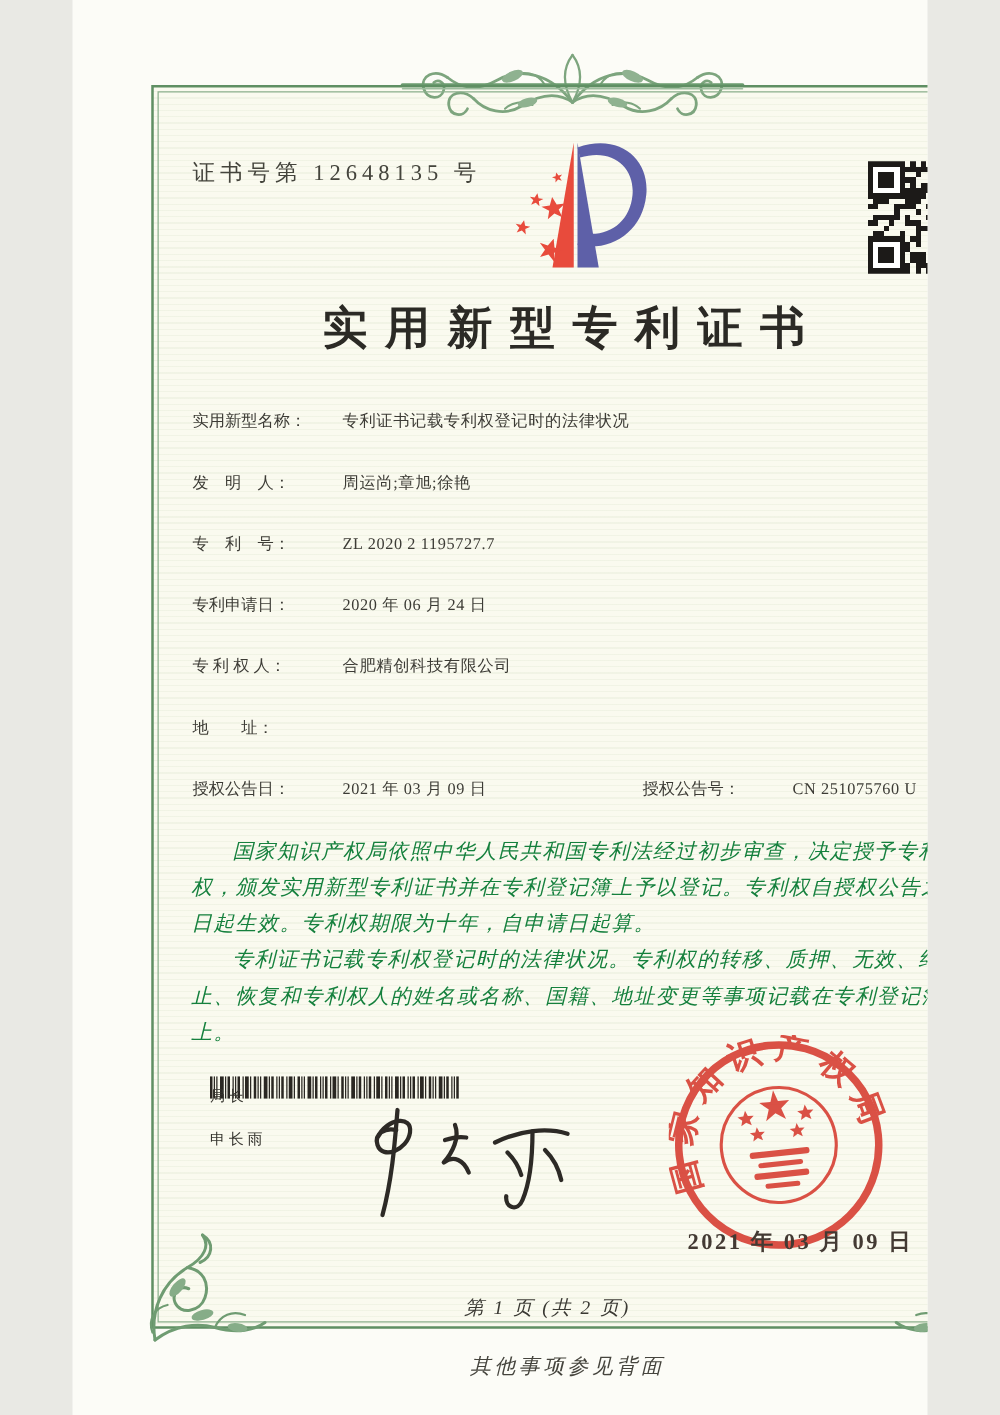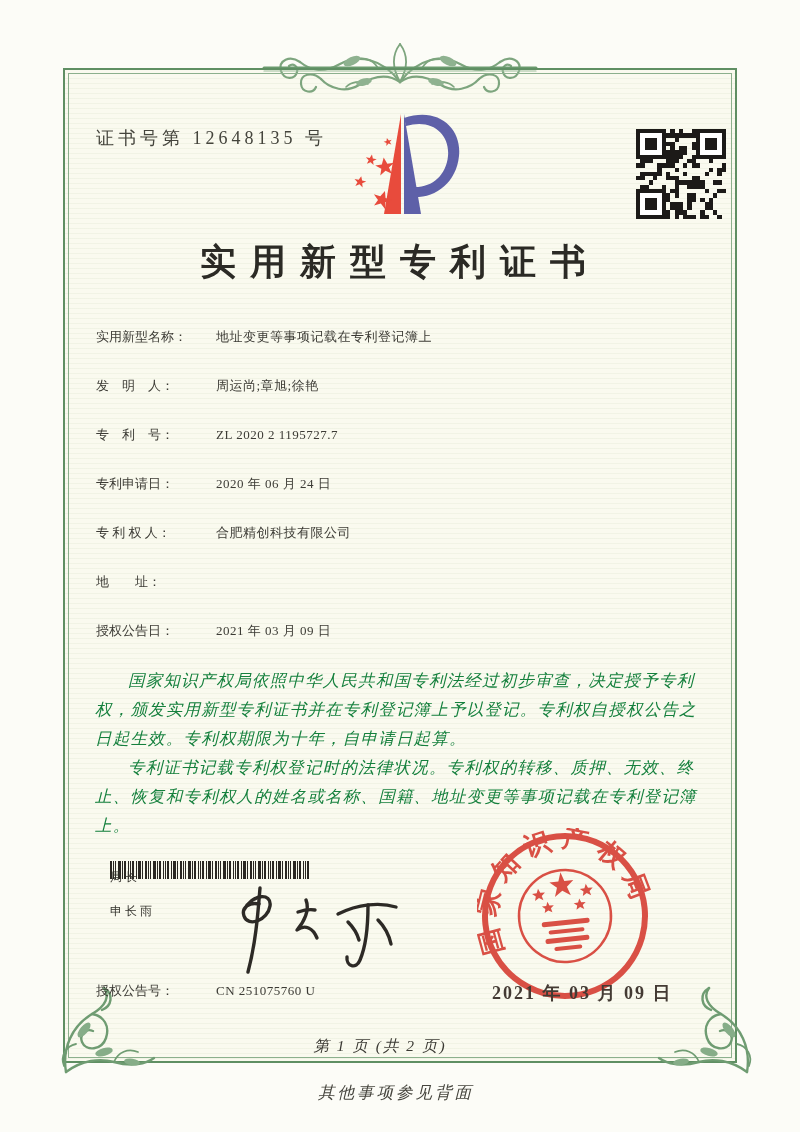--- a/index.html
+++ b/index.html
@@ -1,17 +1,17 @@
 <!DOCTYPE html>
 <html><head>
 <meta charset="utf-8">
 <style>
   html,body{margin:0;padding:0;background:#e9e9e4;}
   .page{
-    position:relative;width:800px;height:1132px;margin:0 auto;
+    position:relative;width:684px;height:1132px;margin:0 auto;
     background:#fcfcf7;overflow:hidden;
     font-family:"Liberation Serif","DejaVu Serif",serif;color:#3c3b35;
   }
   
   .inner-bg{
     position:absolute;left:63px;top:68px;width:674px;height:995px;
     background:#fafaef;
     background-image:repeating-linear-gradient(180deg,
       rgba(160,185,140,0.10) 0px, rgba(160,185,140,0.10) 1px,
       transparent 1px, transparent 5px);
@@ -30,21 +30,21 @@
   .logo{position:absolute;left:338px;top:110px;}
   .qr{position:absolute;left:636px;top:129px;width:90px;height:90px;}
   .title{
     position:absolute;left:0;top:238px;width:800px;text-align:center;
     font-size:36px;font-weight:bold;letter-spacing:14px;color:#2b2a25;
   }
   .fields{position:absolute;left:96px;top:325px;width:616px;font-size:13px;}
   .field-row{display:flex;margin-bottom:25px;line-height:24px;}
   .field-label{flex:0 0 120px;white-space:nowrap;}
   .field-value{flex:1;letter-spacing:0.5px;}
-  .grant-row{display:flex;line-height:24px;flex-direction:column;}
+  .grant-row{display:flex;line-height:24px;}
   .grant-row .pair{display:flex;}
   .grant-row .pair.first{flex:0 0 360px;}
   .grant-row .field-label{flex:0 0 120px;}
   .paras{
     position:absolute;left:95px;top:666px;width:612px;
     font-size:16.5px;line-height:29px;letter-spacing:1.2px;
     font-style:italic;color:#15803d;
   }
   .paras p{margin:0;text-indent:2em;}
   .barcode{position:absolute;left:110px;top:861px;width:200px;height:18px;}
@@ -292,21 +292,21 @@
       <rect x="0" y="14" width="7" height="7" fill="#1c1a18"></rect>
       <rect x="1" y="15" width="5" height="5" fill="#fff"></rect>
       <rect x="2" y="16" width="3" height="3" fill="#1c1a18"></rect>
     </svg>
 
   <div class="title">实用新型专利证书</div>
 
   <div class="fields">
     <div class="field-row">
       <span class="field-label">实用新型名称：</span>
-      <span class="field-value">地址变更等事项记载在专利登记簿上</span>
+      <span class="field-value">专利证书记载专利权登记时的法律状况</span>
     </div>
     <div class="field-row">
       <span class="field-label">发　明　人：</span>
       <span class="field-value">周运尚;章旭;徐艳</span>
     </div>
     <div class="field-row">
       <span class="field-label">专　利　号：</span>
       <span class="field-value">ZL 2020 2 1195727.7</span>
     </div>
     <div class="field-row">

